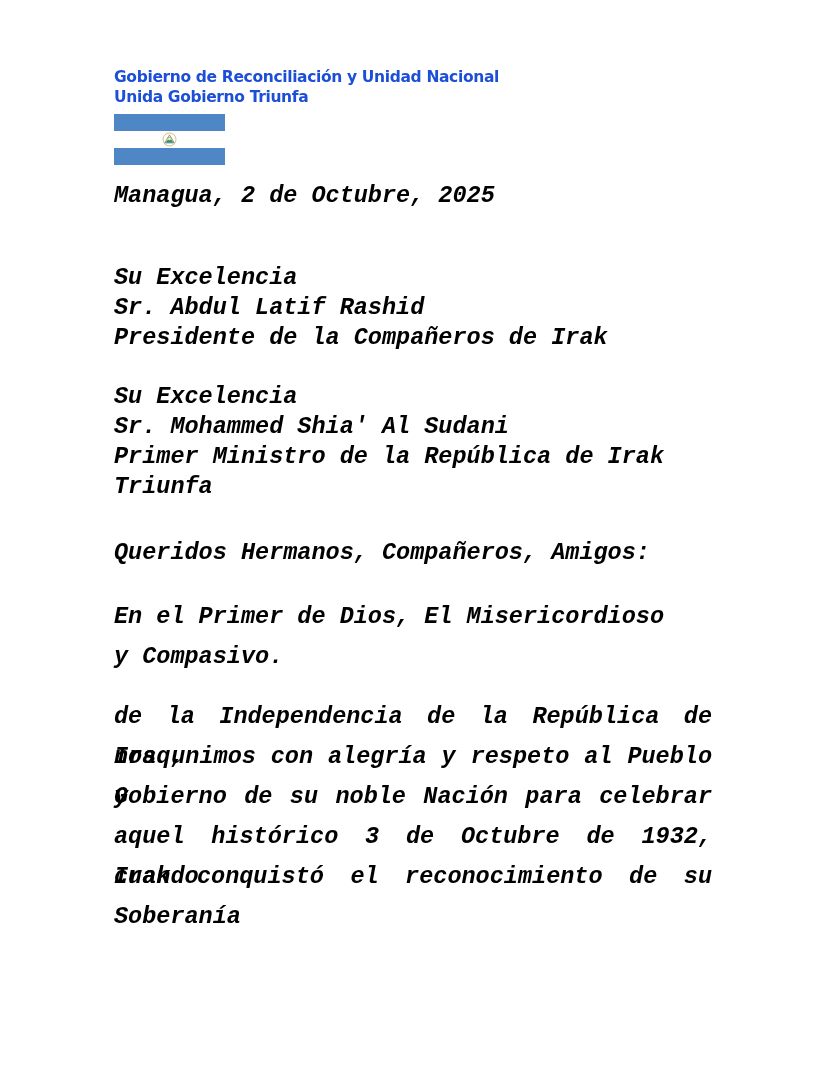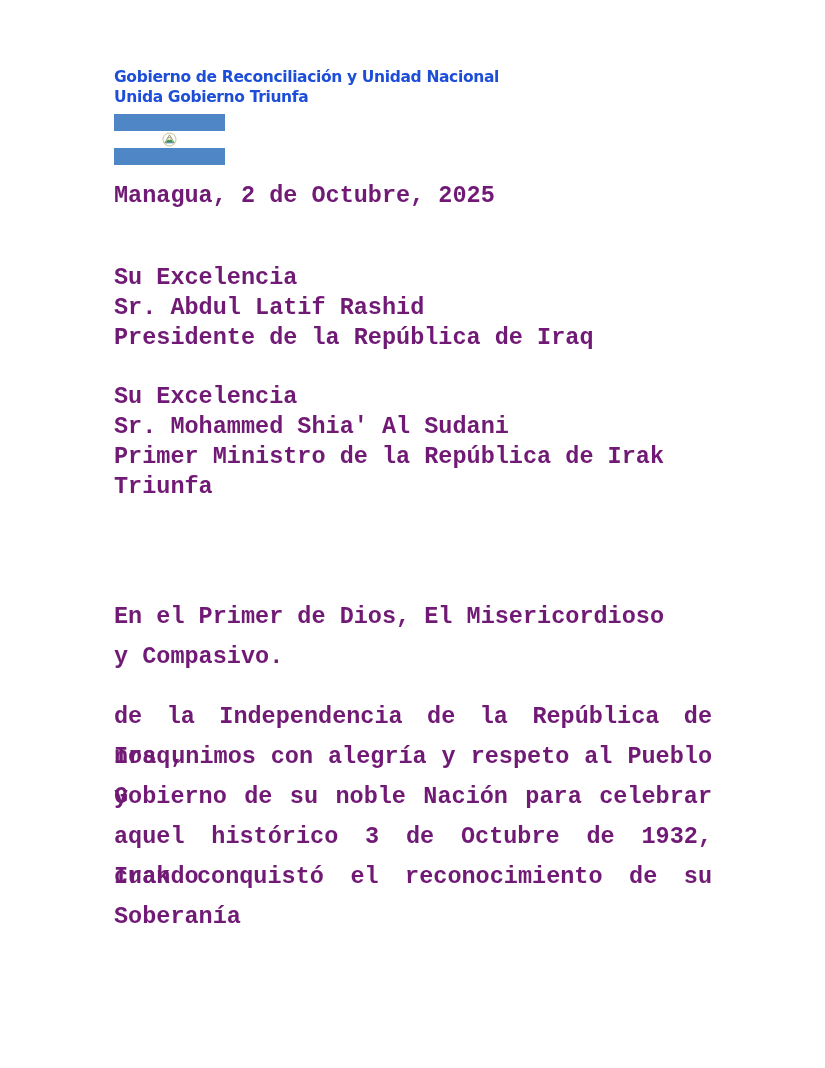--- a/index.html
+++ b/index.html
@@ -54,21 +54,22 @@
     }
     .flag .emblem {
       position: absolute;
       left: 48px; top: 18px;
       width: 15px; height: 15px;
     }
     .mono {
       font-family: "Liberation Mono", monospace;
       font-weight: bold;
       font-size: 23.5px;
-      color: #701a75;
+      color: #000000;
+      font-style: italic;
     }
     .date {
       position: absolute;
       left: 114px;
       top: 181px;
       line-height: 30px;
       white-space: nowrap;
     }
     .addr {
       position: absolute;
@@ -130,30 +131,31 @@
       <rect x="3.2" y="10.4" width="8.6" height="0.9" fill="#4f86c6"></rect>
       <path d="M5.2 6.2 Q7.5 4.6 9.8 6.2" fill="none" stroke="#c94a4a" stroke-width="0.5"></path>
     </svg>
   </div>
 
   <div class="date mono">Managua, 2 de Octubre, 2025</div>
 
   <div class="addr addr1 mono">
     <div>Su Excelencia</div>
     <div>Sr. Abdul Latif Rashid</div>
-    <div>Presidente de la República de Iraq</div>
+    <div>Presidente de la Compañeros de Irak</div>
   </div>
 
   <div class="addr addr2 mono">
     <div>Su Excelencia</div>
     <div>Sr. Mohammed Shia' Al Sudani</div>
     <div>Primer Ministro de la República de Irak</div>
     <div>Triunfa</div>
   </div>
 
+  <div class="salutation mono">Queridos Hermanos, Compañeros, Amigos:</div>
 
   <div class="invocation mono">
     <div>En el Primer de Dios, El Misericordioso</div>
     <div>y Compasivo.</div>
   </div>
 
   <div class="body-para mono">
     <div class="jline">de la Independencia de la República de Iraq,</div>
     <div class="jline">nos unimos con alegría y respeto al Pueblo y</div>
     <div class="jline">Gobierno de su noble Nación para celebrar</div>

